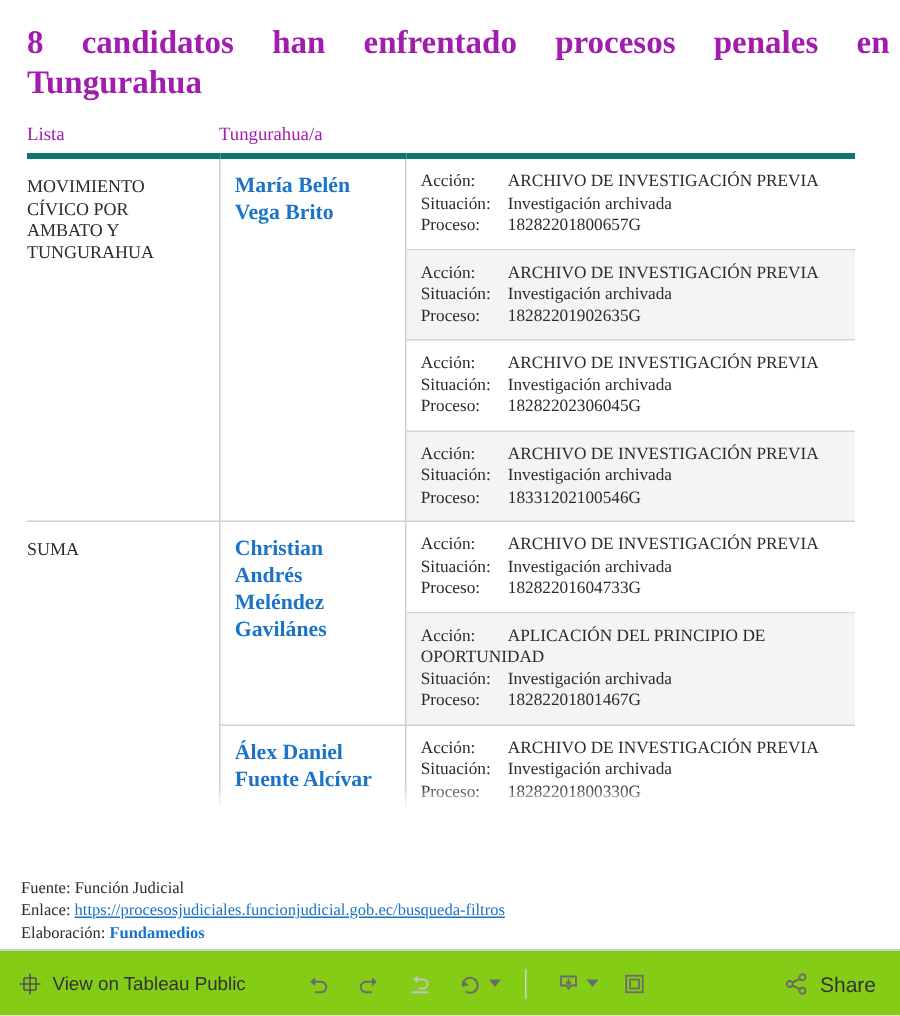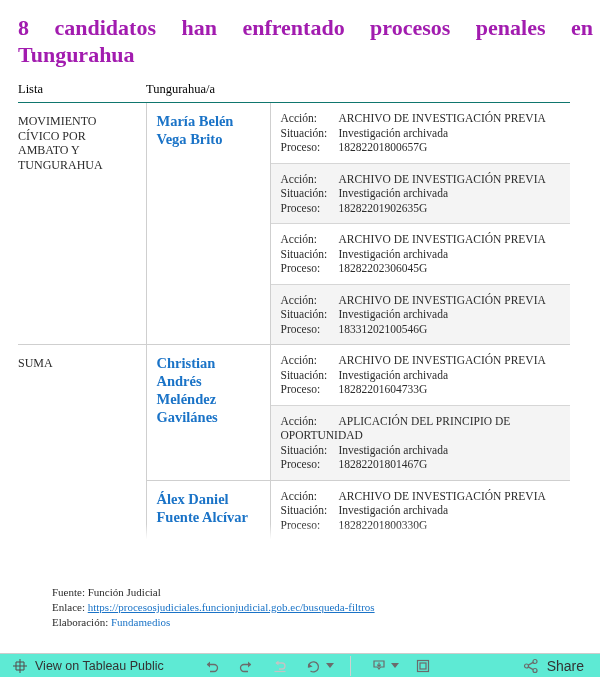--- a/index.html
+++ b/index.html
@@ -39,24 +39,24 @@
   }
   table.tbl {
     border-collapse: collapse;
     width: 552px;
     table-layout: fixed;
   }
   .hdr-row th {
     font-family: "Liberation Serif", serif;
     font-size: 12.5px;
     font-weight: normal;
-    color: #000000;
+    color: #a21caf;
     text-align: left;
     padding: 0 0 5px 0;
-    border-bottom: 1px solid #0f766e;
+    border-bottom: 4px solid #0f766e;
     vertical-align: bottom;
   }
   .col-lista { width: 128px; }
   .col-cand  { width: 124px; }
   .col-det   { width: 300px; }
 
   td.lista {
     font-family: "Liberation Serif", serif;
     font-size: 12px;
     line-height: 14.5px;
@@ -111,39 +111,38 @@
 
   
   .source {
     position: absolute;
     left: 14px;
     bottom: 47px;
     font-family: "Liberation Serif", serif;
     font-size: 11px;
     line-height: 15px;
     color: #2b2b2b;
-    margin-left: 38px;
   }
   .source .lab { color: #2b2b2b; }
   .source a {
     color: #1a73c7;
     text-decoration: underline;
   }
   .source .elab-val {
     color: #1a73c7;
-    font-weight: normal;
+    font-weight: bold;
     text-decoration: none;
   }
 
   
   .tableau-bar {
     position: absolute;
     left: 0; right: 0; bottom: 0;
-    height: 24px;
-    background: #5eead4;
+    height: 44px;
+    background: #84cc16;
     border-top: 1px solid #cccccc;
     display: flex;
     align-items: center;
     padding: 0 12px;
     gap: 10px;
   }
   .tb-left {
     display: flex;
     align-items: center;
     gap: 7px;

